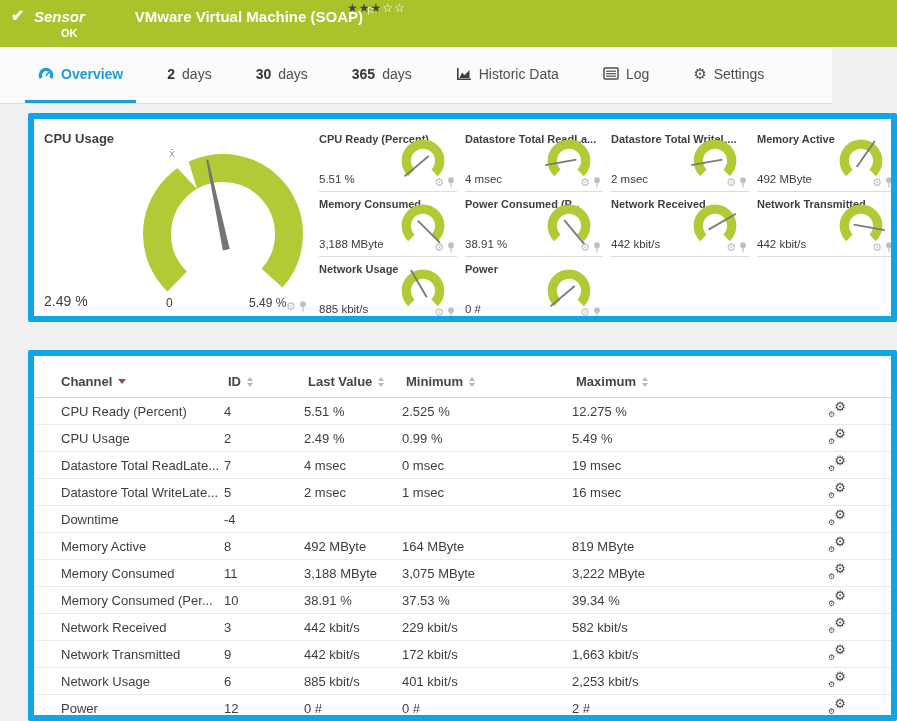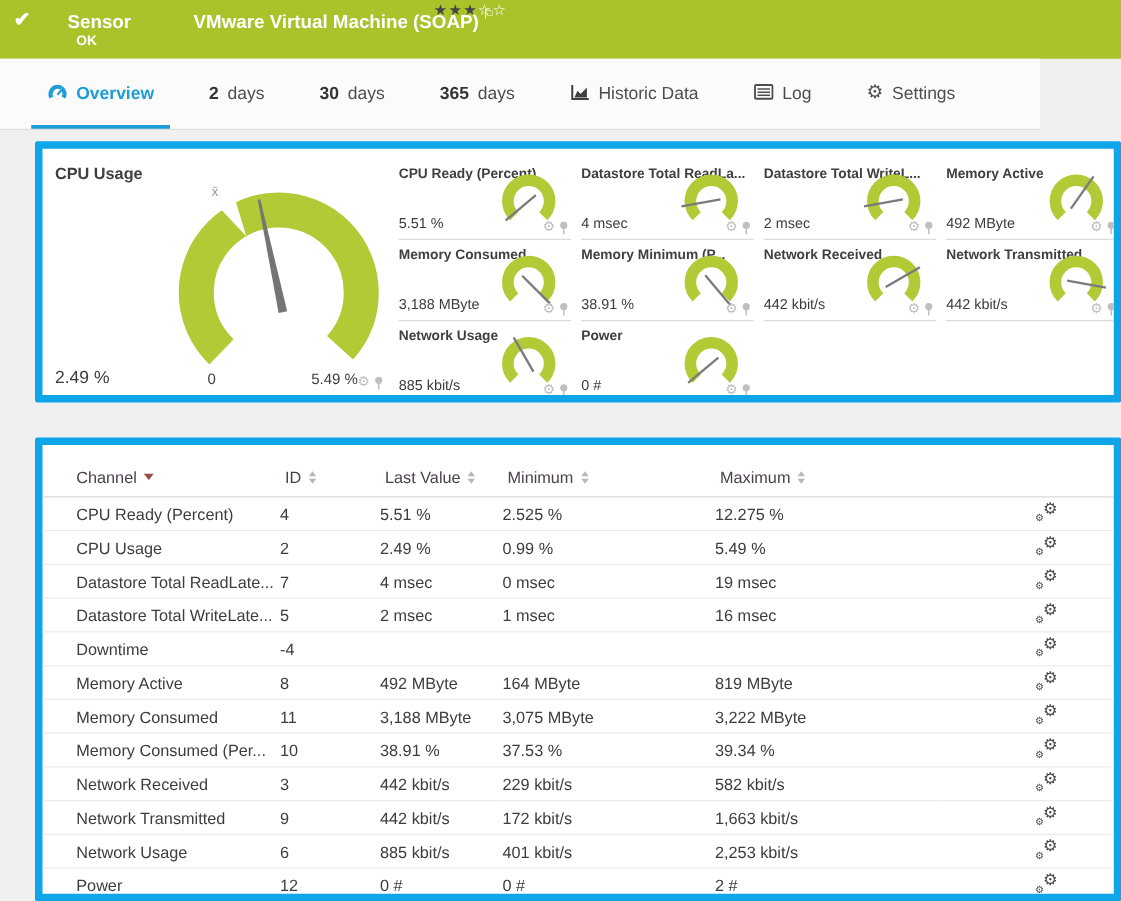--- a/index.html
+++ b/index.html
@@ -4,21 +4,21 @@
 <style>
   * { margin:0; padding:0; box-sizing:border-box; }
   html,body { width:897px; height:721px; overflow:hidden; background:#f0f0f1;
               font-family:"Liberation Sans", sans-serif; color:#3c3c3c; }
   .stage { position:relative; width:897px; height:721px; }
 
   
   .topbar { position:absolute; left:0; top:0; width:897px; height:47px; background:#a9c32b; color:#fff; }
   .topbar .check { position:absolute; left:11px; top:6px; font-size:16px; font-weight:bold; }
   .titleline { position:absolute; left:34px; top:5px; font-size:15px; white-space:nowrap; }
-  .titleline .kind { font-weight:bold; margin-right:6px;margin-left:20px; }
+  .titleline .kind { font-style:italic; font-weight:bold; margin-right:6px; }
   .titleline .name { font-weight:bold;margin-left:44px; }
   .titleline .flag { font-size:11px; vertical-align:7px; margin-left:3px; font-weight:normal; }
   .stars { position:absolute; left:347px; top:1px; font-size:12px; letter-spacing:1px; }
   .stars .full { color:#454545; }
   .stars .empty { color:#ffffff; }
   .okbadge { position:absolute; left:61px; top:27px; font-size:11px; font-weight:bold; }
 
   
   .tabstrip { position:absolute; left:0; top:47px; width:832px; height:57px; background:#fbfbfb;
               border-bottom:1px solid #dddddd; display:flex; align-items:stretch; padding-left:25px; }
@@ -57,21 +57,21 @@
               white-space:nowrap; overflow:hidden; width:138px; }
   .sg-svg { position:absolute; right:8px; top:2px; }
   .sg-ring { fill:none; stroke:#b1ca35; stroke-width:10; stroke-dasharray:272 88; stroke-dashoffset:-134; }
   .sg-needle line { stroke:#7a7a7a; stroke-width:2; }
   .sg-value { position:absolute; left:0; bottom:6px; font-size:11.5px; color:#3c3c3c; white-space:nowrap; }
   .sg-icons { position:absolute; right:2px; bottom:3px; }
 
   
   .table-panel table { border-collapse:collapse; table-layout:fixed; width:886px; margin-top:14px; font-size:13px; }
   col.c-ch{width:190px} col.c-id{width:80px} col.c-lv{width:98px} col.c-min{width:170px} col.c-max{width:182px} col.c-act{width:166px}
-  th { font-weight:normal; color:#4a3f4c; text-align:left; padding:4px 0 8px 4px; border-bottom:1px solid #d9d9d9;margin-left:16px; }
+  th { font-weight:bold; color:#4a3f4c; text-align:left; padding:4px 0 8px 4px; border-bottom:1px solid #d9d9d9;margin-left:16px; }
   td { padding:0; height:27px; border-bottom:1px solid #ebebeb; color:#3d3d3d; }
   .lpad { padding-left:27px; }
   .ralign { text-align:left; }
   .cact { text-align:center; }
   th .hwrap { display:inline-flex; align-items:center; gap:6px; }
   .sort-desc { width:0; height:0; border-left:4px solid transparent; border-right:4px solid transparent;
                border-top:5px solid #994a44; display:inline-block; }
   .sort-both { display:inline-flex; flex-direction:column; gap:2px; }
   .sort-both i { display:block; width:0; height:0; border-left:3.5px solid transparent; border-right:3.5px solid transparent; }
   .sort-both .up { border-bottom:4px solid #b8b8b8; }
@@ -264,21 +264,21 @@
         <div class="sg-icons mini-icons">
           <span class="g">⚙</span>
           <svg width="8" height="11" viewBox="0 0 8 11">
               <circle cx="4" cy="3.2" r="2.9" fill="#bfbfbf"></circle>
               <rect x="3.4" y="5.6" width="1.2" height="4.8" fill="#bfbfbf"></rect>
             </svg>
         </div>
       </div>
 
       <div class="sg-cell">
-        <div class="sg-title">Memory Minimum (P...</div>
+        <div class="sg-title">Power Consumed (P...</div>
         <svg class="sg-svg" width="52" height="52" viewBox="0 0 56 56">
           <circle class="sg-ring" cx="28" cy="30" r="18" pathLength="360"></circle>
           <g transform="translate(28,30)">
               <g class="sg-needle" transform="rotate(140)">
                 <line x1="0" y1="8" x2="0" y2="-26"></line>
               </g>
             </g>
         </svg>
         <div class="sg-value">38.91 %</div>
         <div class="sg-icons mini-icons">

